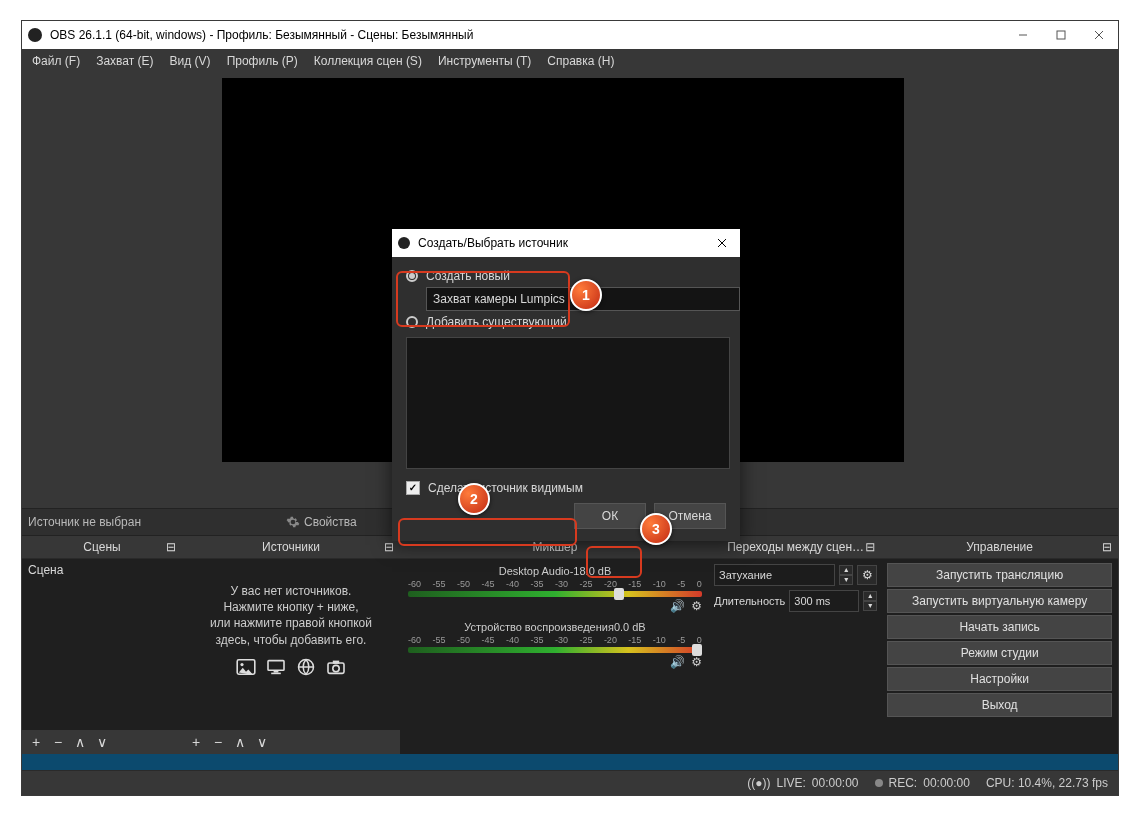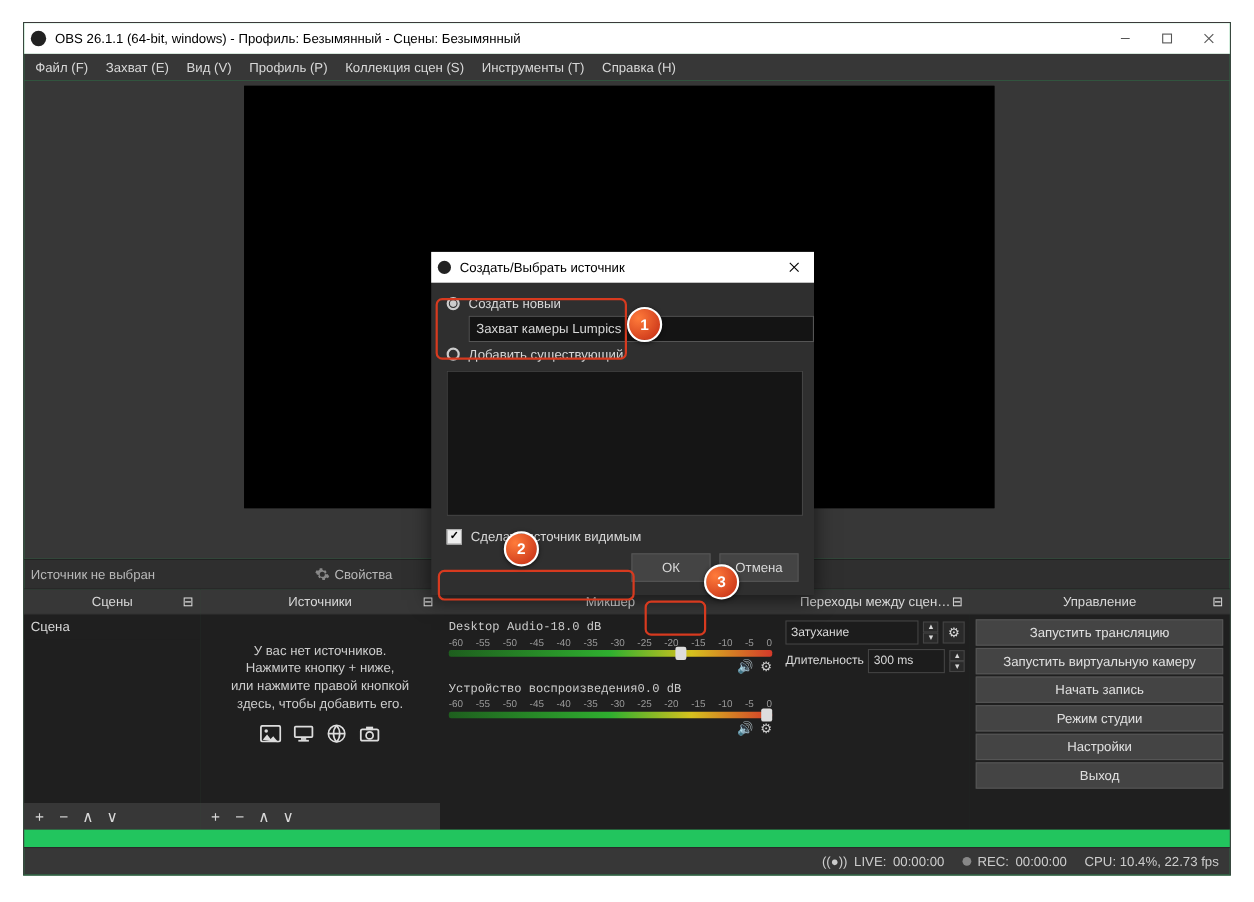--- a/index.html
+++ b/index.html
@@ -1,16 +1,16 @@
 <!DOCTYPE html>
 <html><head>
 <meta charset="utf-8">
 <style>
 body { margin:0; padding:0; font-family:"Segoe UI",Tahoma,sans-serif; font-size:12px; color:#d8d8d8; background:#fff; overflow:hidden; width:1140px; height:820px; }
-.app-window { position:relative; width:1098px; height:776px; margin:20px auto 0; background:#22c55e; border:1px solid #3a3a3a; box-sizing:border-box; }
+.app-window { position:relative; width:1098px; height:776px; margin:20px auto 0; background:#0c4a6e; border:1px solid #3a3a3a; box-sizing:border-box; }
 .titlebar { height:28px; background:#fff; color:#000; font-size:12px; display:flex; align-items:center; padding-left:6px; }
 .titlebar .logo { width:14px; height:14px; border-radius:50%; background:#222; margin-right:8px; }
 .titlebar .winbtns { margin-left:auto; display:flex; }
 .titlebar .winbtns div { width:38px; height:28px; display:flex; align-items:center; justify-content:center; color:#555; }
 .titlebar .winbtns div svg { stroke:#555; }
 .menubar { height:24px; background:#373737; display:flex; align-items:center; padding:0 2px; gap:0; }
 .menubar span { padding:4px 8px; font-size:12px; color:#d8d8d8; }
 .worktop { position:relative; height:435px; background:#373737; }
 .preview { position:absolute; left:200px; top:5px; width:680px; height:382px; background:#000; border:1px solid #000; }
 .selrow { height:26px; background:#2f2f2f; border-top:1px solid #222; border-bottom:1px solid #222; display:flex; align-items:center; color:#b8b8b8; }
@@ -22,21 +22,21 @@
 .dockhdr { height:22px; background:#373737; border-bottom:1px solid #2a2a2a; display:flex; align-items:center; justify-content:center; font-size:12px; color:#d8d8d8; position:relative; }
 .dockhdr .grip { position:absolute; right:4px; top:4px; width:12px; height:12px; }
 .dockbody { flex:1; background:#1f1f1f; position:relative; overflow:hidden; }
 .sceneitem { padding:4px 6px; color:#d8d8d8; background:#1f1f1f;}
 .docktools { height:24px; background:#373737; display:flex; align-items:center; gap:6px; padding-left:6px; color:#d8d8d8; font-size:14px; }
 .docktools span { width:16px; text-align:center; }
 .empty-src { text-align:center; color:#ccc; padding-top:24px; line-height:1.35; }
 .icons-row { display:flex; justify-content:center; gap:8px; padding-top:10px; }
 .icons-row span { display:inline-flex; width:22px; height:18px; align-items:center; justify-content:center; }
 .mixer-body{padding:6px 8px 0;}
-.mix-lbl{display:flex;justify-content:flex-start;font-size:11px;color:#ccc;font-family:Liberation Mono, monospace;}
+.mix-lbl{display:flex;justify-content:center;font-size:11px;color:#ccc;}
 .mix-scale{display:flex;justify-content:space-between;font-size:9px;color:#9a9a9a;margin-top:2px;}
 .mix-bar{height:6px;border-radius:2px;background:linear-gradient(90deg,#1e5e1e 0%,#2faf2f 50%,#d6c11e 75%,#d43a2a 100%);margin-top:2px;position:relative;}
 .mix-bar .knob{position:absolute;top:-3px;width:10px;height:12px;background:#ddd;border-radius:2px;}
 .mix-ctrls{display:flex;justify-content:flex-end;gap:6px;margin-top:2px;align-items:center;color:#ccc;}
 .trans-body{padding:4px;}
 .trans-row{display:flex;align-items:center;gap:4px;height:24px;margin-bottom:2px;}
 .trans-sel{flex:1;height:20px;background:#1c1c1c;border:1px solid #444;font-size:11px;padding:0 4px;display:flex;align-items:center;}
 .spinner { width:14px; height:20px; display:flex; flex-direction:column; }
 .spinner div{height:10px;background:#2a2a2a;border:1px solid #444;display:flex;align-items:center;justify-content:center;font-size:8px;line-height:1;}
 .gear-sm { width:18px;height:18px;background:#2a2a2a;border:1px solid #444;display:flex;align-items:center;justify-content:center; }

